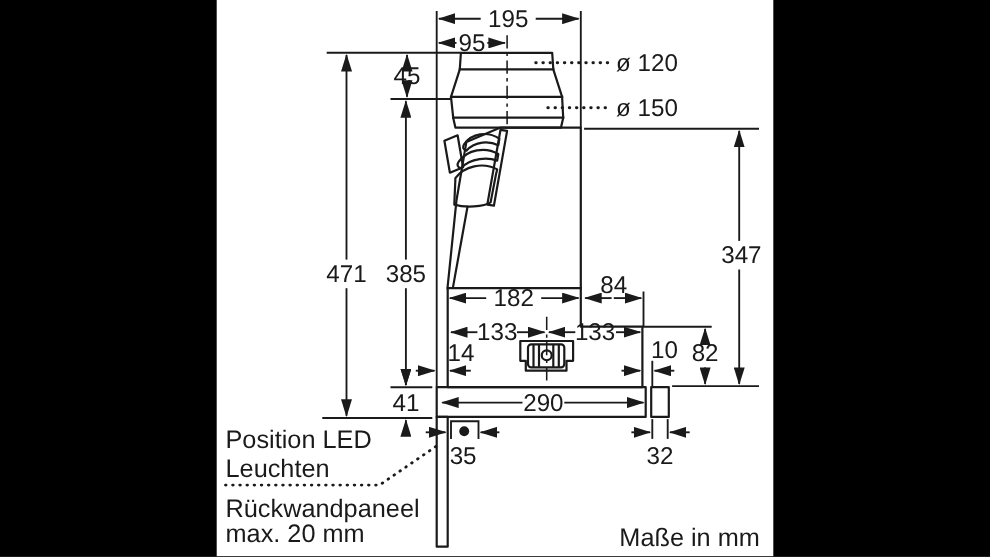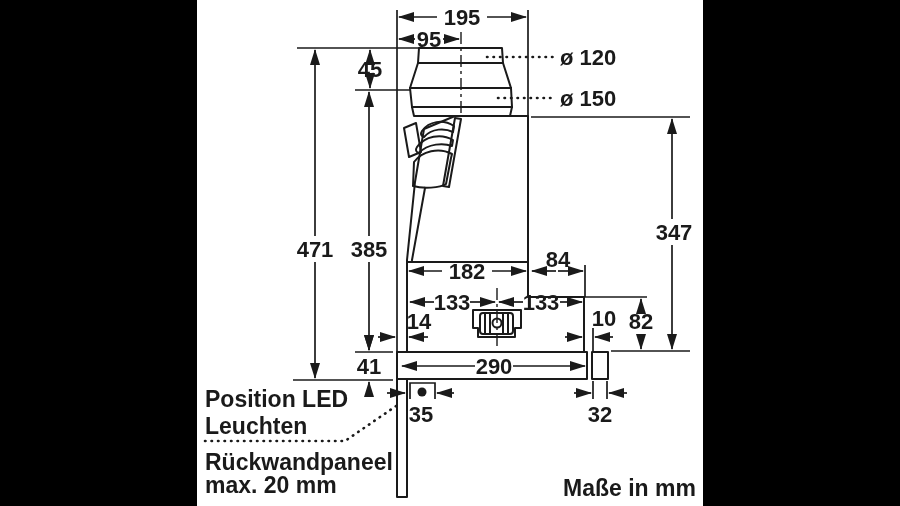--- a/index.html
+++ b/index.html
@@ -1,16 +1,16 @@
 <!DOCTYPE html>
 <html><head>
 <meta charset="utf-8">
 <style>
   html,body{margin:0;padding:0;background:#000;}
-  .stage{position:relative;width:900px;height:506px;background:#000;overflow:hidden;font-family:"Liberation Sans",sans-serif;font-weight:bold;}
+  .stage{position:relative;width:900px;height:506px;background:#000;overflow:hidden;font-family:"Liberation Sans",sans-serif;}
   .paper{position:absolute;left:197px;top:0;width:506px;height:506px;background:#fff;}
   svg text{font-family:"Liberation Sans",sans-serif;fill:#1a1a1a;}
   .dim{font-size:22px;}
   .lbl{font-size:23px;}
   .geo{stroke:#1a1a1a;stroke-width:2;fill:none;stroke-linejoin:round;stroke-linecap:square;}
   .ref{stroke:#1a1a1a;stroke-width:1.7;fill:none;}
   .dimln{stroke:#1a1a1a;stroke-width:1.7;fill:none;}
   .cl{stroke:#1a1a1a;stroke-width:1.4;fill:none;stroke-dasharray:12 4 3 4;}
   .dots{stroke:#1a1a1a;stroke-width:2.6;fill:none;stroke-dasharray:0.5 6;stroke-linecap:round;}
 </style>

